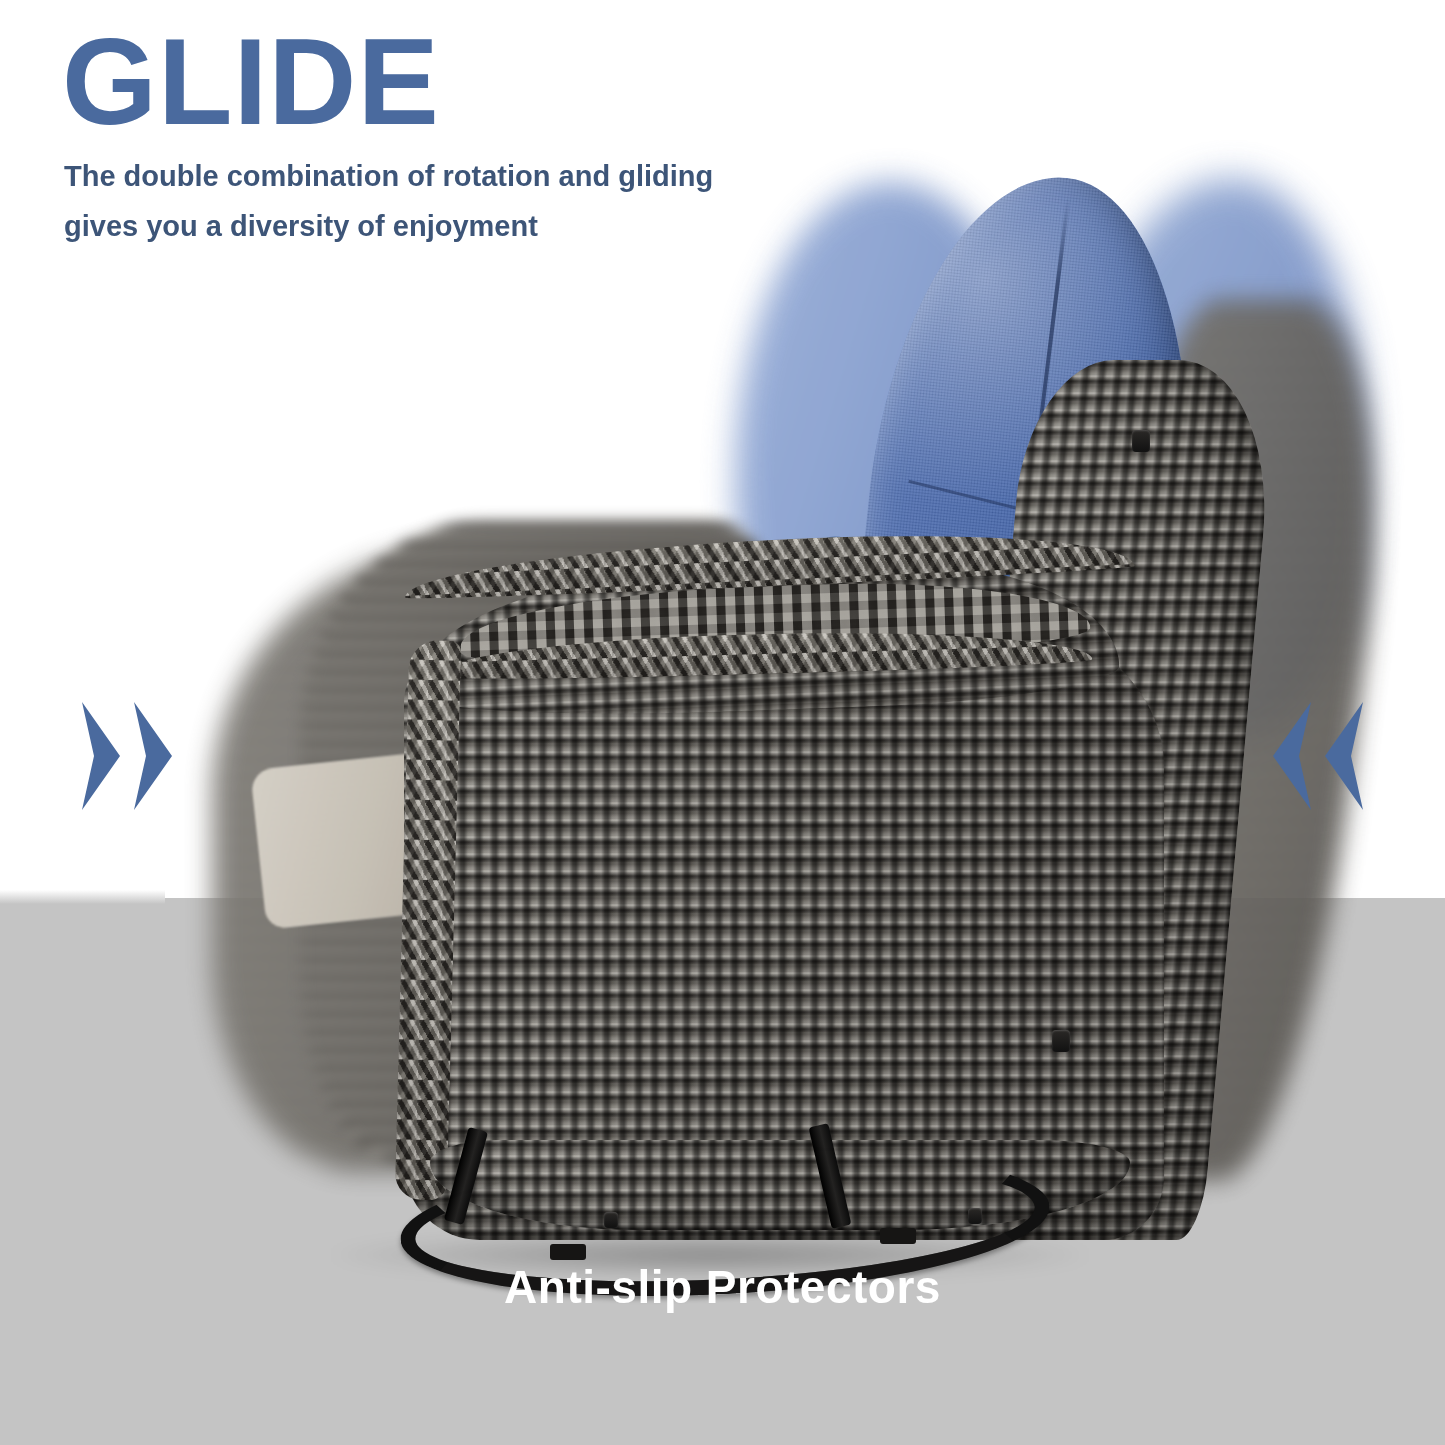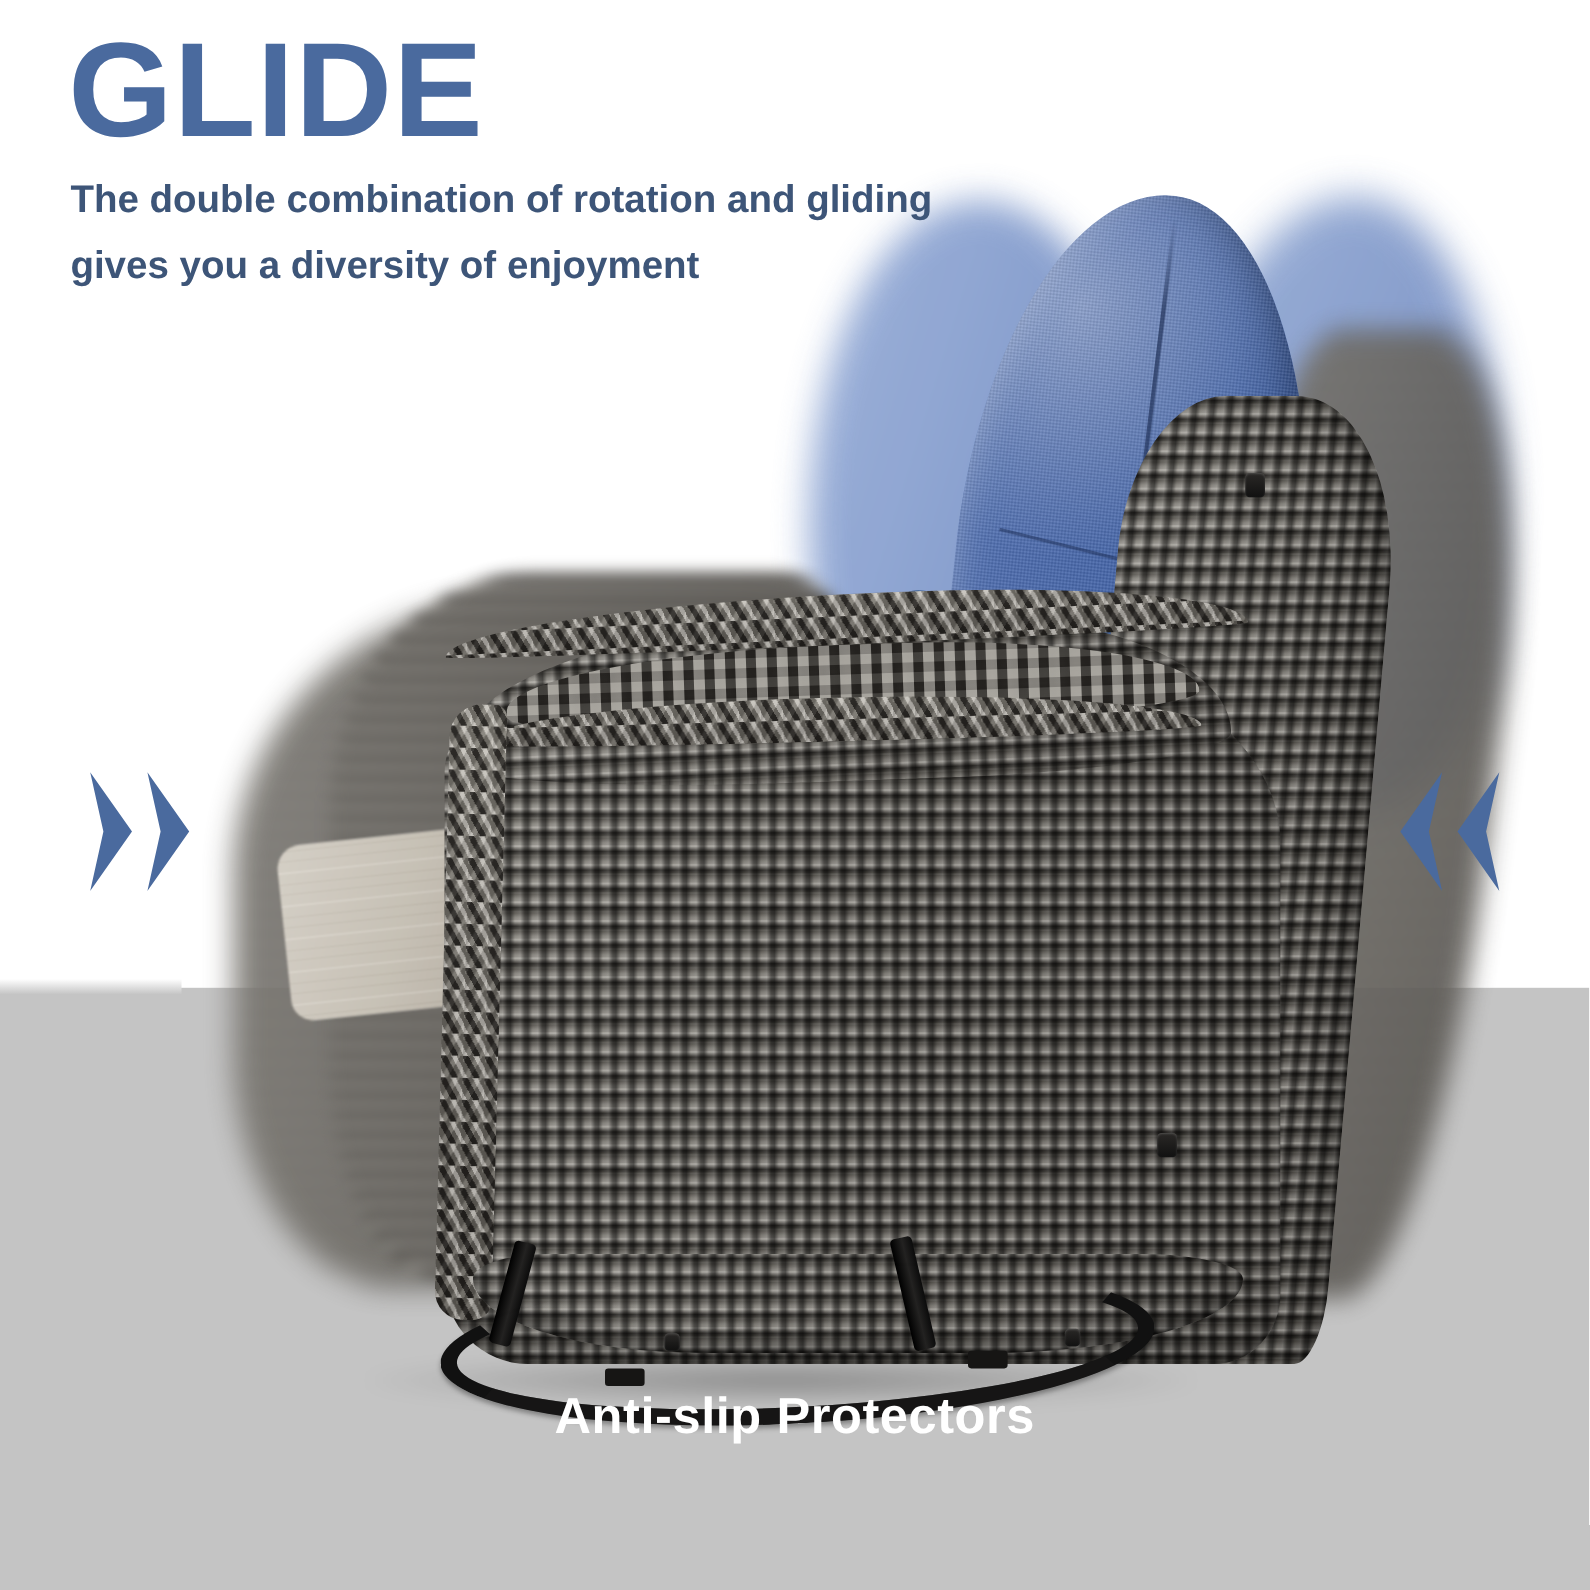--- a/index.html
+++ b/index.html
@@ -17,21 +17,21 @@
 
   
   .headline{
     position:absolute;left:62px;top:26px;z-index:40;
   }
   .title{
     font-size:122px;line-height:0.92;font-weight:700;
     letter-spacing:1px;margin:0;
   }
   .sub{
-    font-size:35px;line-height:1.72;font-weight:700;
+    font-size:29px;line-height:1.72;font-weight:700;
     margin:14px 0 0 2px;white-space:pre-line;
   }
 
   
   .chev-group{position:absolute;z-index:40;display:flex;gap:6px;}
   .chev-left{left:78px;top:700px;}
   .chev-right{right:78px;top:700px;}
   .chev{width:46px;height:112px;display:block;}
 
   

